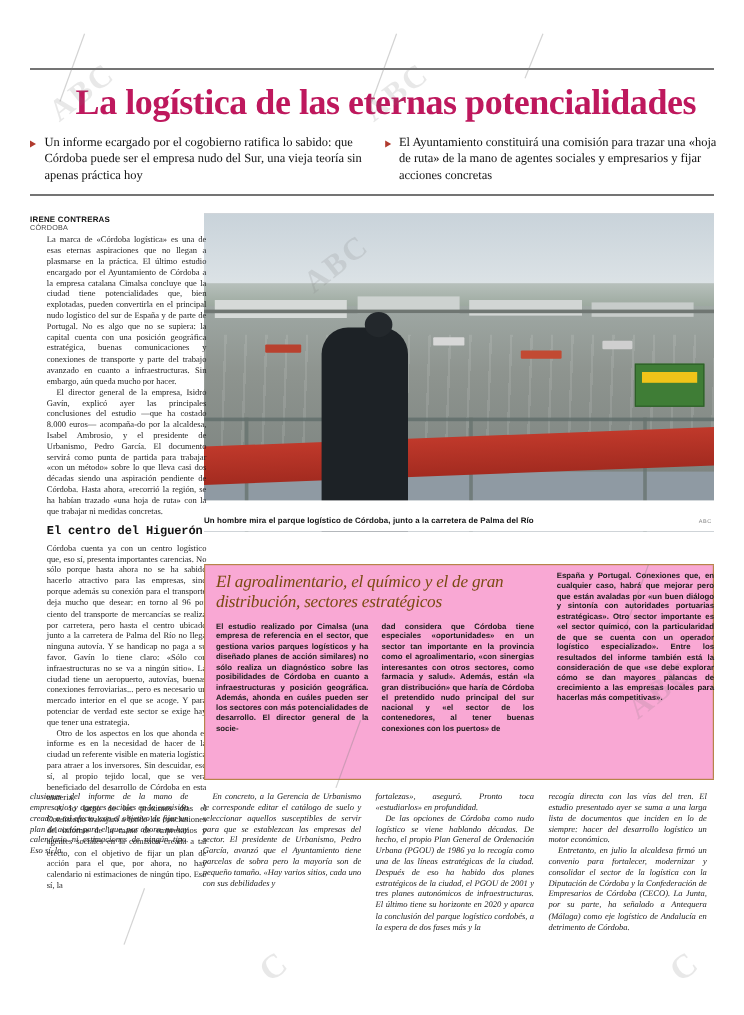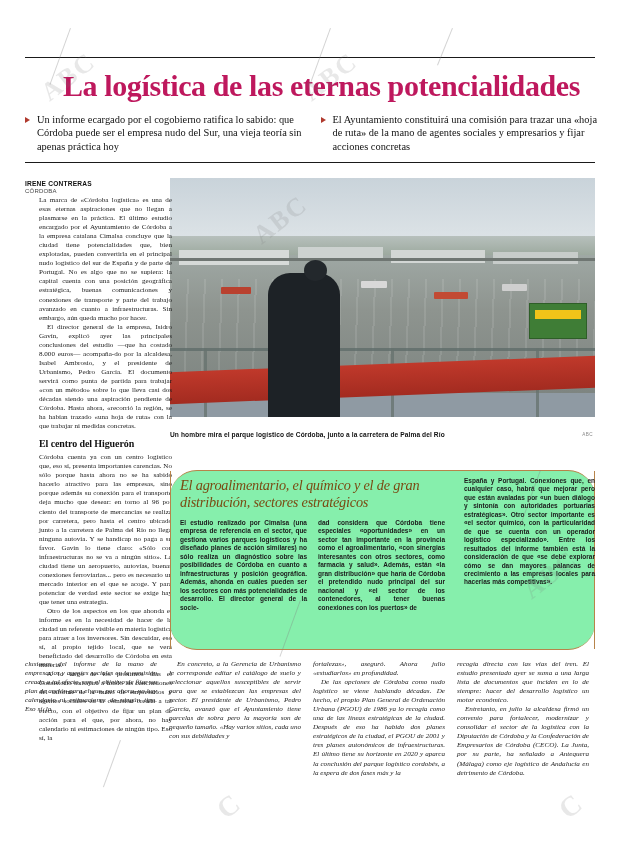--- a/index.html
+++ b/index.html
@@ -143,30 +143,30 @@
 
   
   .col-left{
     position:absolute;left:39px;top:196px;width:133px;
     font-size:7.1px;line-height:9.05px;text-align:justify;
     font-family:"Liberation Serif",serif;color:#1a1a1a;
   }
   .col-left p{margin:0;text-indent:8px;}
   .col-left p.first{text-indent:0;}
   .sub-h{
-    font-family:Liberation Serif, serif;font-weight:bold;font-size:10px;
+    font-family:Liberation Mono, monospace;font-weight:bold;font-size:10px;
     line-height:12px;color:#111;margin:7px 0 3px 0;text-indent:0 !important;
     letter-spacing:-.1px;
   }
 
   
   .qbox{
     position:absolute;left:170px;top:470px;width:425px;height:180px;
     border-top:1.2px solid #b7844a;border-bottom:1.2px solid #b7844a;
-    background:#86efac;box-sizing:border-box;border-radius:27px;
+    background:#f9a8d4;box-sizing:border-box;
   }
   .qbox .side{position:absolute;left:0;top:0;width:1.2px;height:100%;background:#b7844a;}
   .qbox .side.r{left:auto;right:0;}
   .qtitle{
     position:absolute;left:10px;top:6px;width:272px;
     font-family:"Liberation Serif",serif;font-style:italic;
     font-size:14.3px;line-height:16.5px;color:#7a4a12;letter-spacing:-.2px;
   }
   .qcols{
     position:absolute;left:10px;top:48px;width:405px;display:flex;gap:11px;
@@ -279,21 +279,21 @@
   </div>
 
   <div class="bottom">
     <div class="bcol">
       <p class="first">clusiones del informe de la mano de empresarios y agentes sociales en la comisión creada a tal efecto, con el objetivo de fijar un plan de acción para el que, por ahora, no hay calendario ni estimaciones de ningún tipo. Eso sí, la</p>
     </div>
     <div class="bcol">
       <p>En concreto, a la Gerencia de Urbanismo le corresponde editar el catálogo de suelo y seleccionar aquellos susceptibles de servir para que se establezcan las empresas del sector. El presidente de Urbanismo, Pedro García, avanzó que el Ayuntamiento tiene parcelas de sobra pero la mayoría son de pequeño tamaño. «Hay varios sitios, cada uno con sus debilidades y</p>
     </div>
     <div class="bcol">
-      <p class="first">fortalezas», aseguró. Ahora julio «estudiarlos» en profundidad.</p>
+      <p class="first">fortalezas», aseguró. Pronto toca «estudiarlos» en profundidad.</p>
       <p>De las opciones de Córdoba como nudo logístico se viene hablando décadas. De hecho, el propio Plan General de Ordenación Urbana (PGOU) de 1986 ya lo recogía como una de las líneas estratégicas de la ciudad. Después de eso ha habido dos planes estratégicos de la ciudad, el PGOU de 2001 y tres planes autonómicos de infraestructuras. El último tiene su horizonte en 2020 y aparca la conclusión del parque logístico cordobés, a la espera de dos fases más y la</p>
     </div>
     <div class="bcol">
       <p class="first">recogía directa con las vías del tren. El estudio presentado ayer se suma a una larga lista de documentos que inciden en lo de siempre: hacer del desarrollo logístico un motor económico.</p>
       <p>Entretanto, en julio la alcaldesa firmó un convenio para fortalecer, modernizar y consolidar el sector de la logística con la Diputación de Córdoba y la Confederación de Empresarios de Córdoba (CECO). La Junta, por su parte, ha señalado a Antequera (Málaga) como eje logístico de Andalucía en detrimento de Córdoba.</p>
     </div>
   </div>
 
   <div class="wm" style="left:38px;top:62px;font-size:26px;">ABC</div>
   <div class="wm" style="left:300px;top:62px;font-size:26px;">ABC</div>

